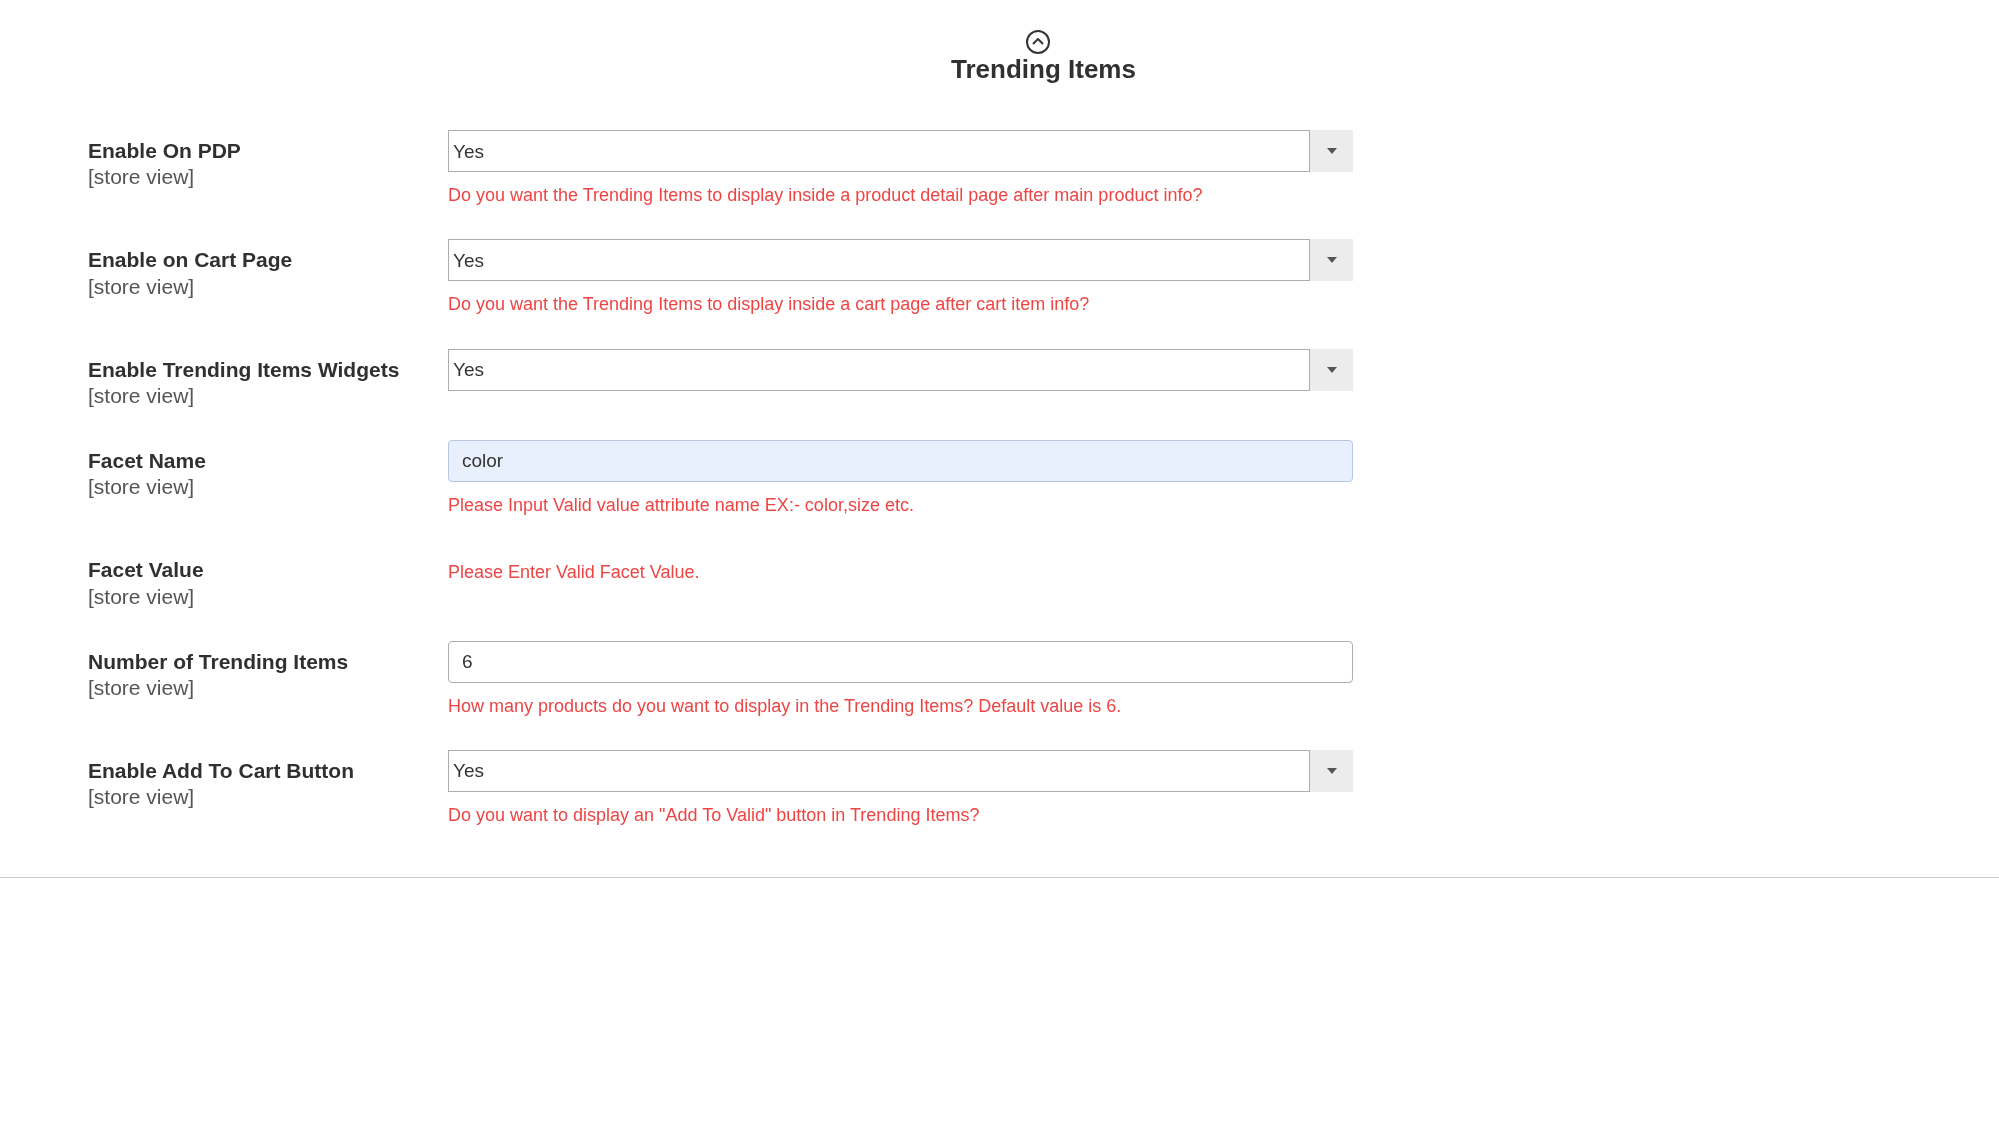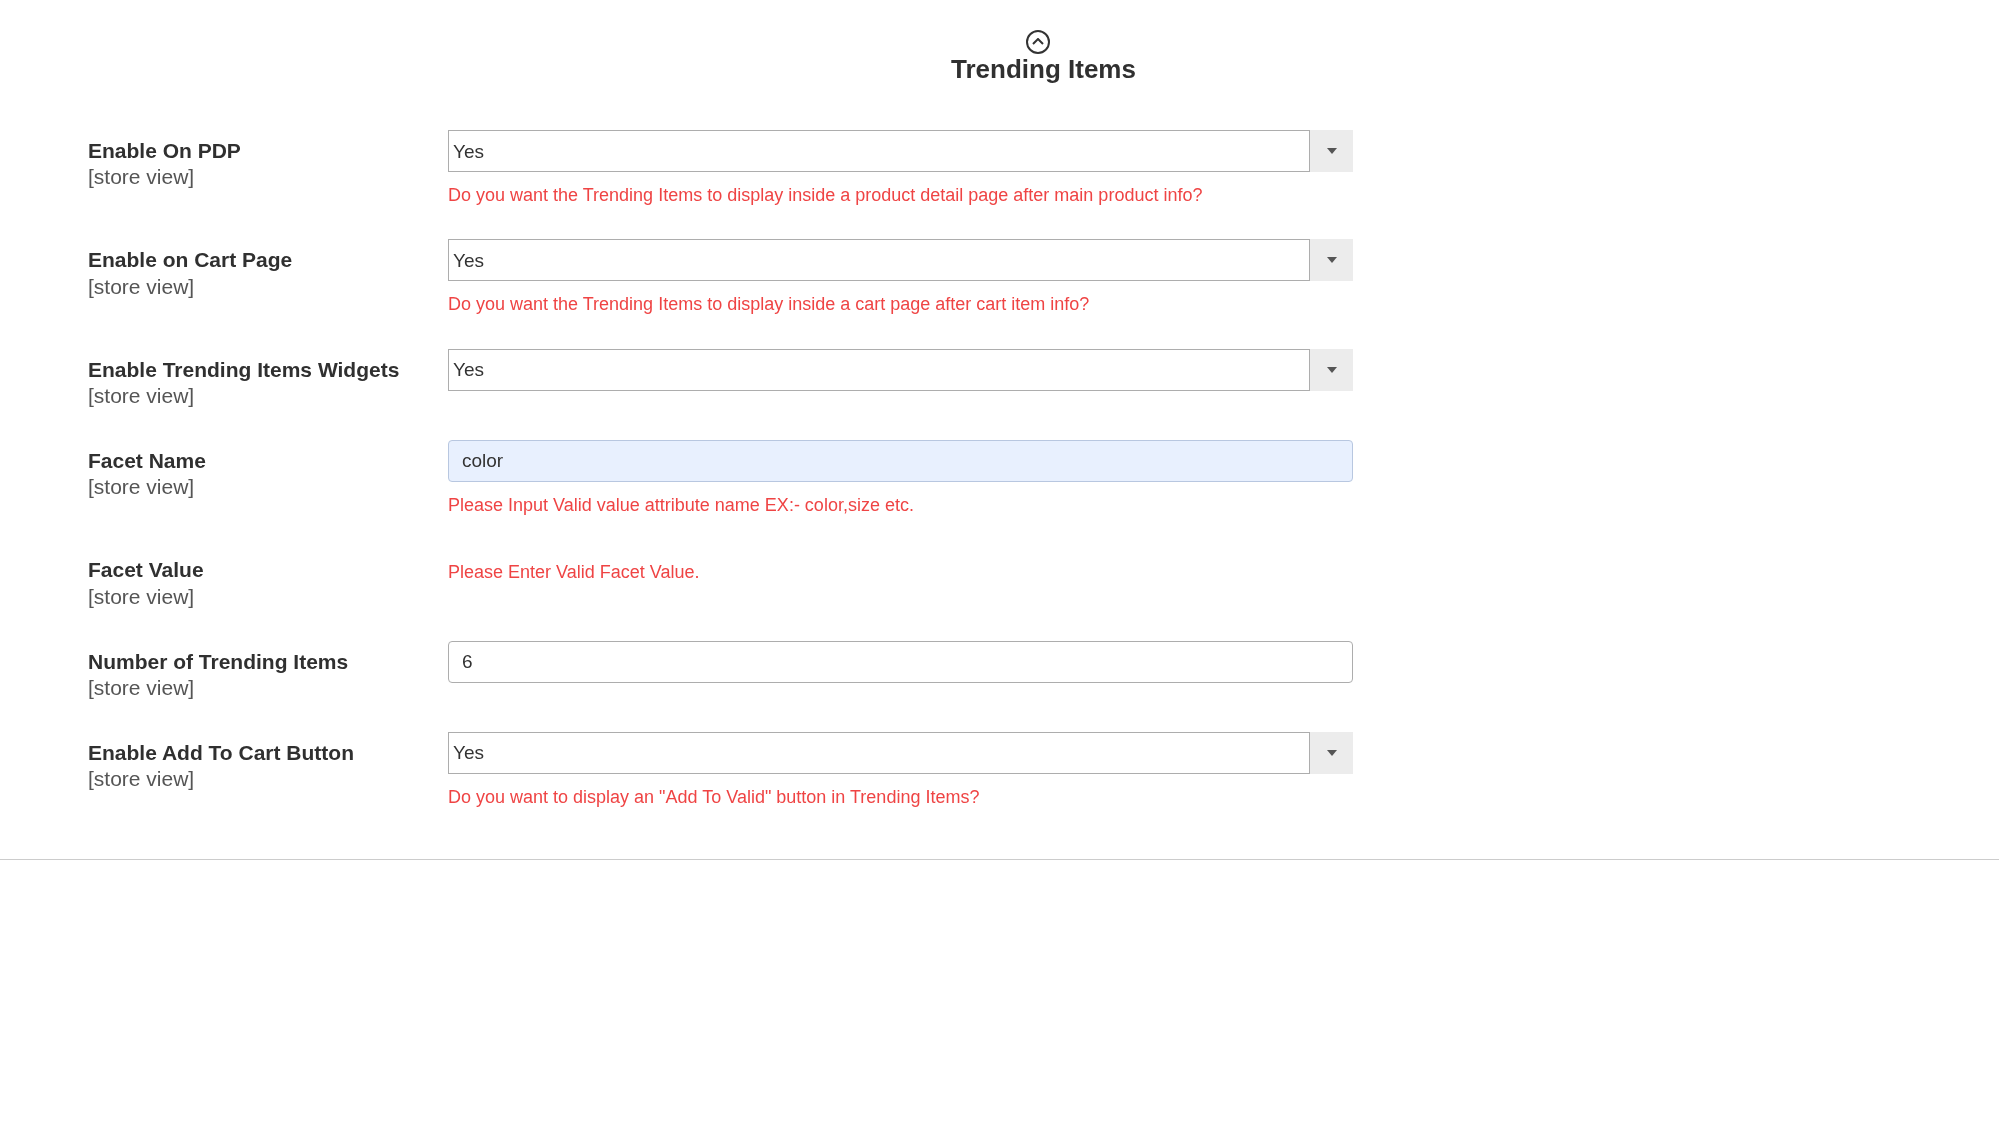--- a/index.html
+++ b/index.html
@@ -224,20 +224,21 @@
     </div>
   </div>
 
   <div class="form-row">
     <div class="label-col">
       <span class="field-label">Number of Trending Items</span>
       <span class="field-scope">[store view]</span>
     </div>
     <div class="input-col">
       <input type="text" class="text-field" value="6" style="">
+      <div class="help-text">How many products do you want to display in the Trending Items? Default value is 6.</div>
     </div>
   </div>
 
   <div class="form-row">
     <div class="label-col">
       <span class="field-label">Enable Add To Cart Button</span>
       <span class="field-scope">[store view]</span>
     </div>
     <div class="input-col">
       <div class="select-wrapper">

